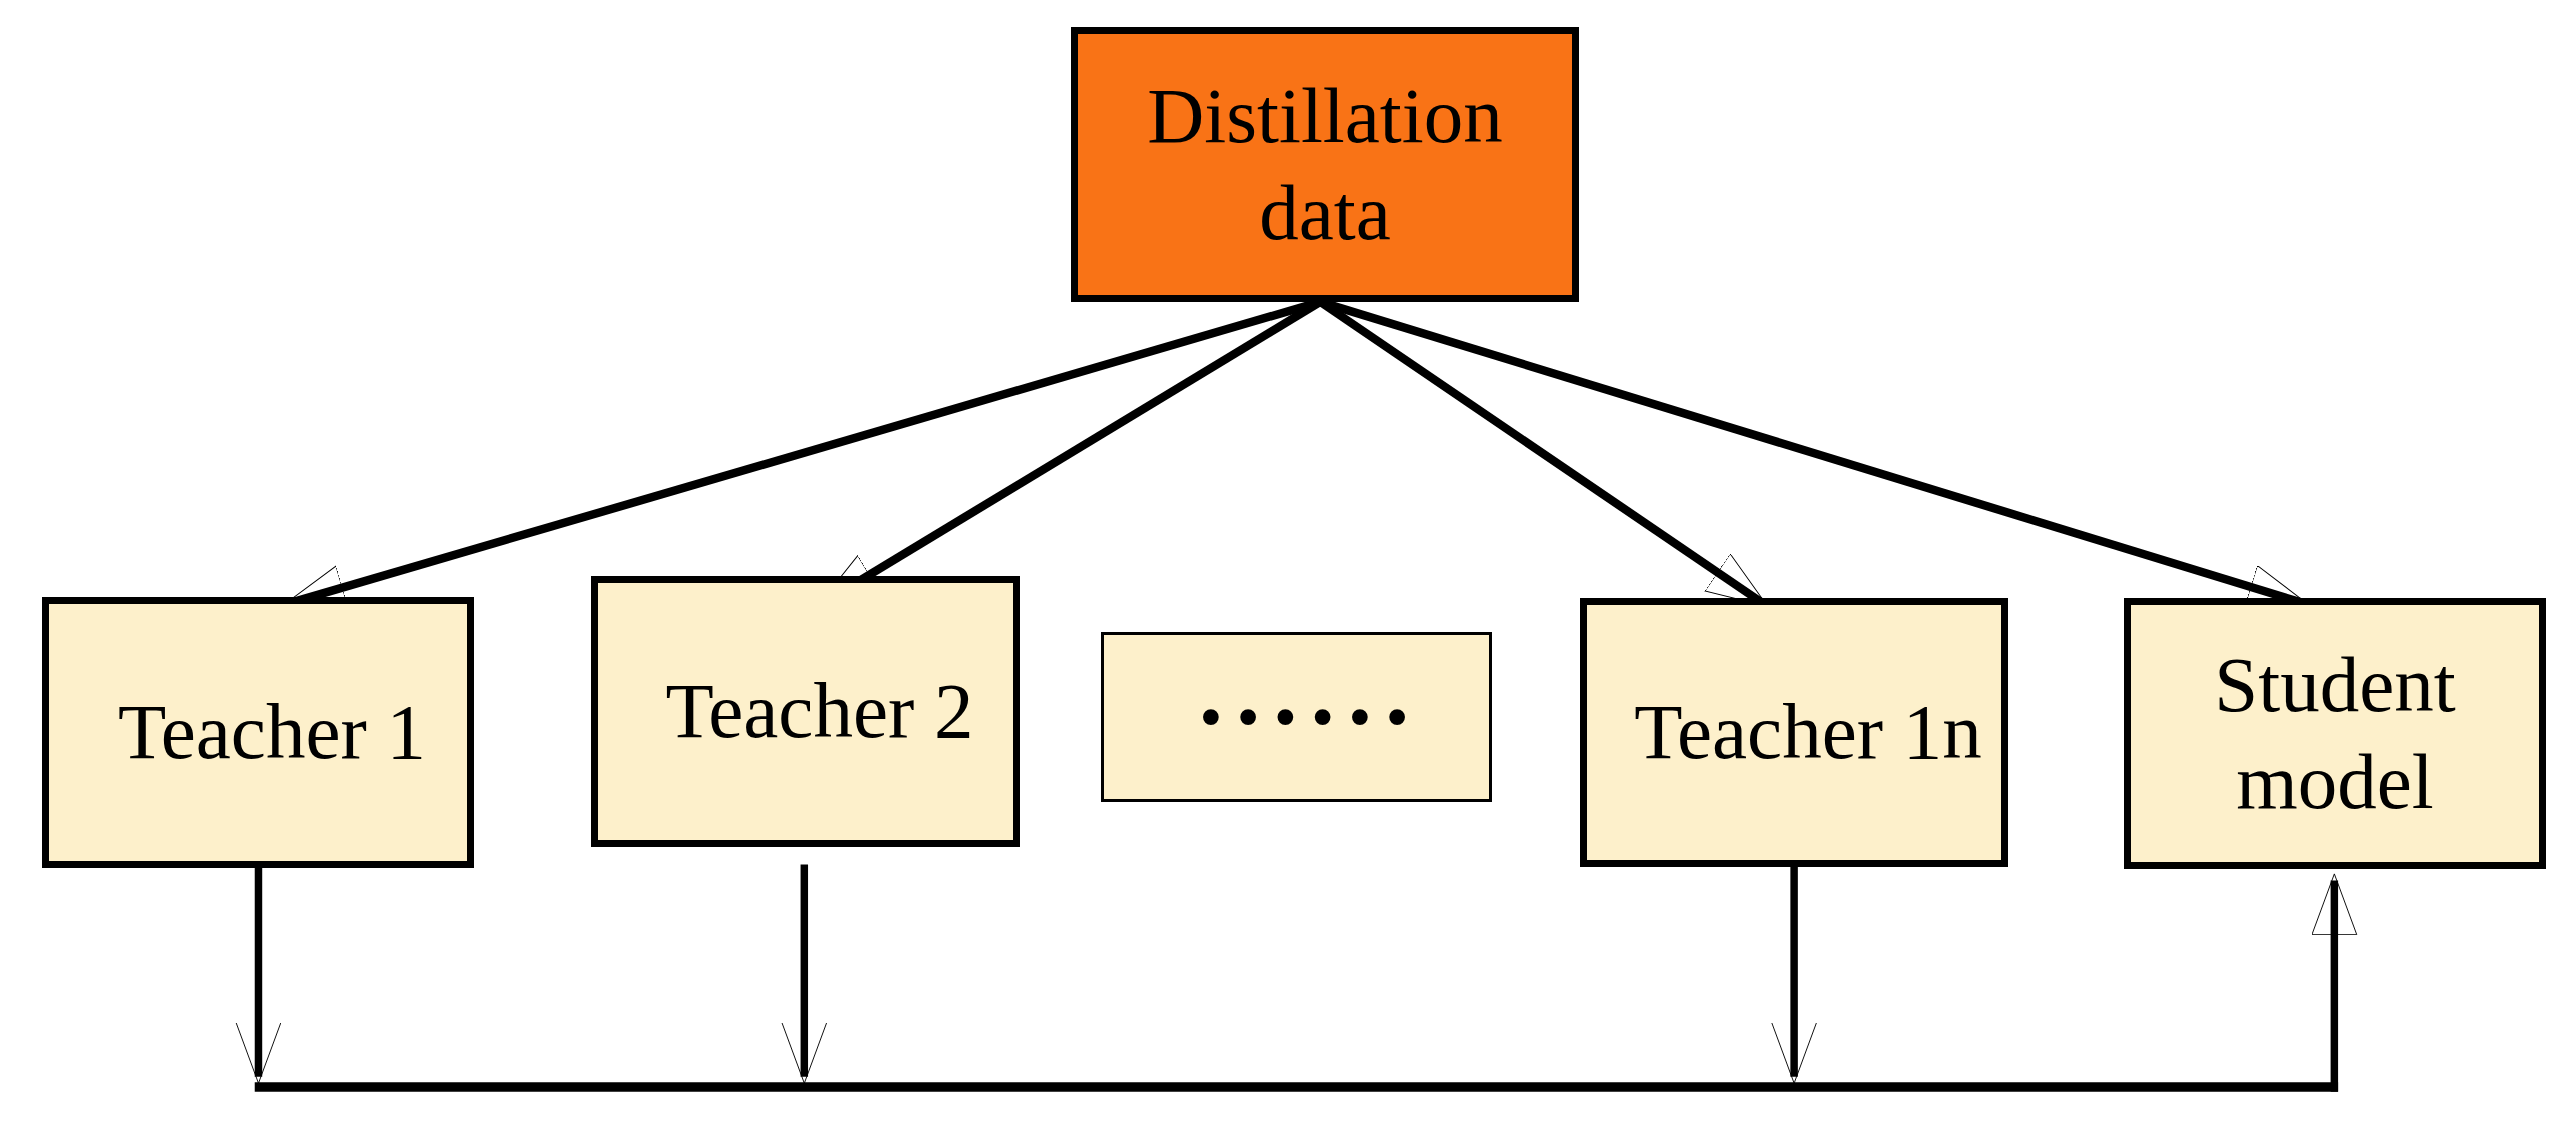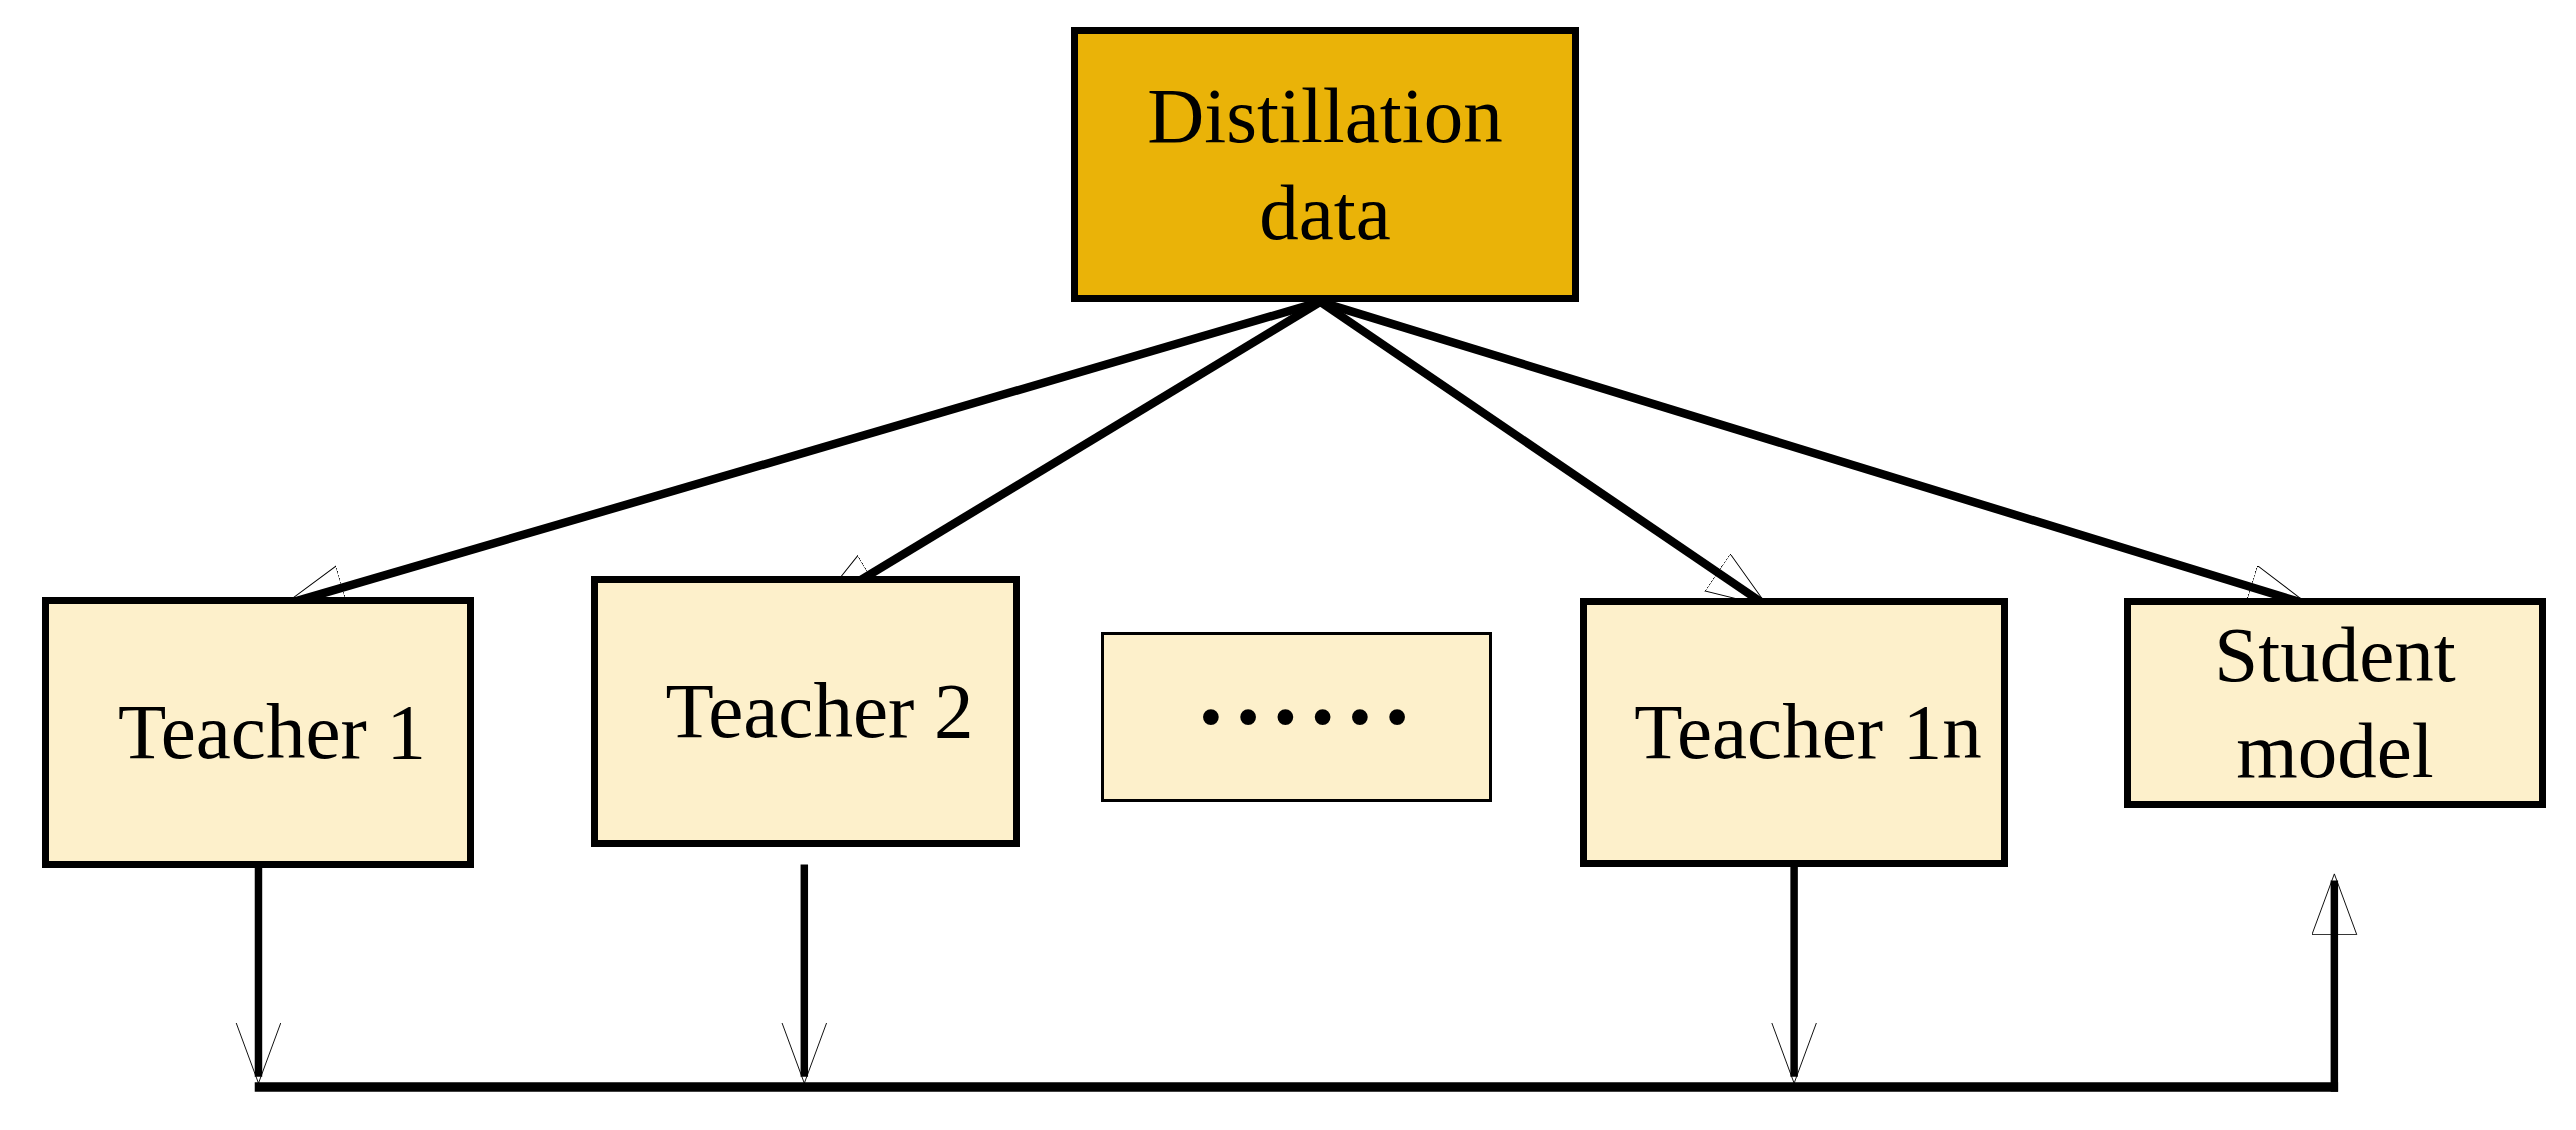--- a/index.html
+++ b/index.html
@@ -31,28 +31,28 @@
     justify-content: center;
     text-align: center;
     color: #000000;
     font-size: 79px;
     line-height: 1.22;
     padding-left: 28px;
   }
   .node .lbl { display: block; }
   #node-distillation-data {
     left: 1071px; top: 27px; width: 508px; height: 275px;
-    background: #eab308;
+    background: #f97316;
     padding: 0 37px;
   }
   #node-teacher-1  { left: 42px;   top: 597px; width: 432px; height: 271px; }
   #node-teacher-2  { left: 591px;  top: 576px; width: 429px; height: 271px; }
   #node-ellipsis   { left: 1101px; top: 632px; width: 391px; height: 170px; border-width: 3.7px; }
   #node-teacher-1n { left: 1580px; top: 598px; width: 428px; height: 269px; }
-  #node-student-model { left: 2124px; top: 598px; width: 422px; height: 210px; padding: 12px 28px; }
+  #node-student-model { left: 2124px; top: 598px; width: 422px; height: 271px; padding: 12px 28px; }
   #node-ellipsis .lbl {
     font-weight: 700;
     font-size: 97px;
     letter-spacing: 13px;
     line-height: 1;
     transform: translateY(-26px);
   }
   svg path, svg line { stroke: #000000; fill: none; }
 </style>
 </head>

